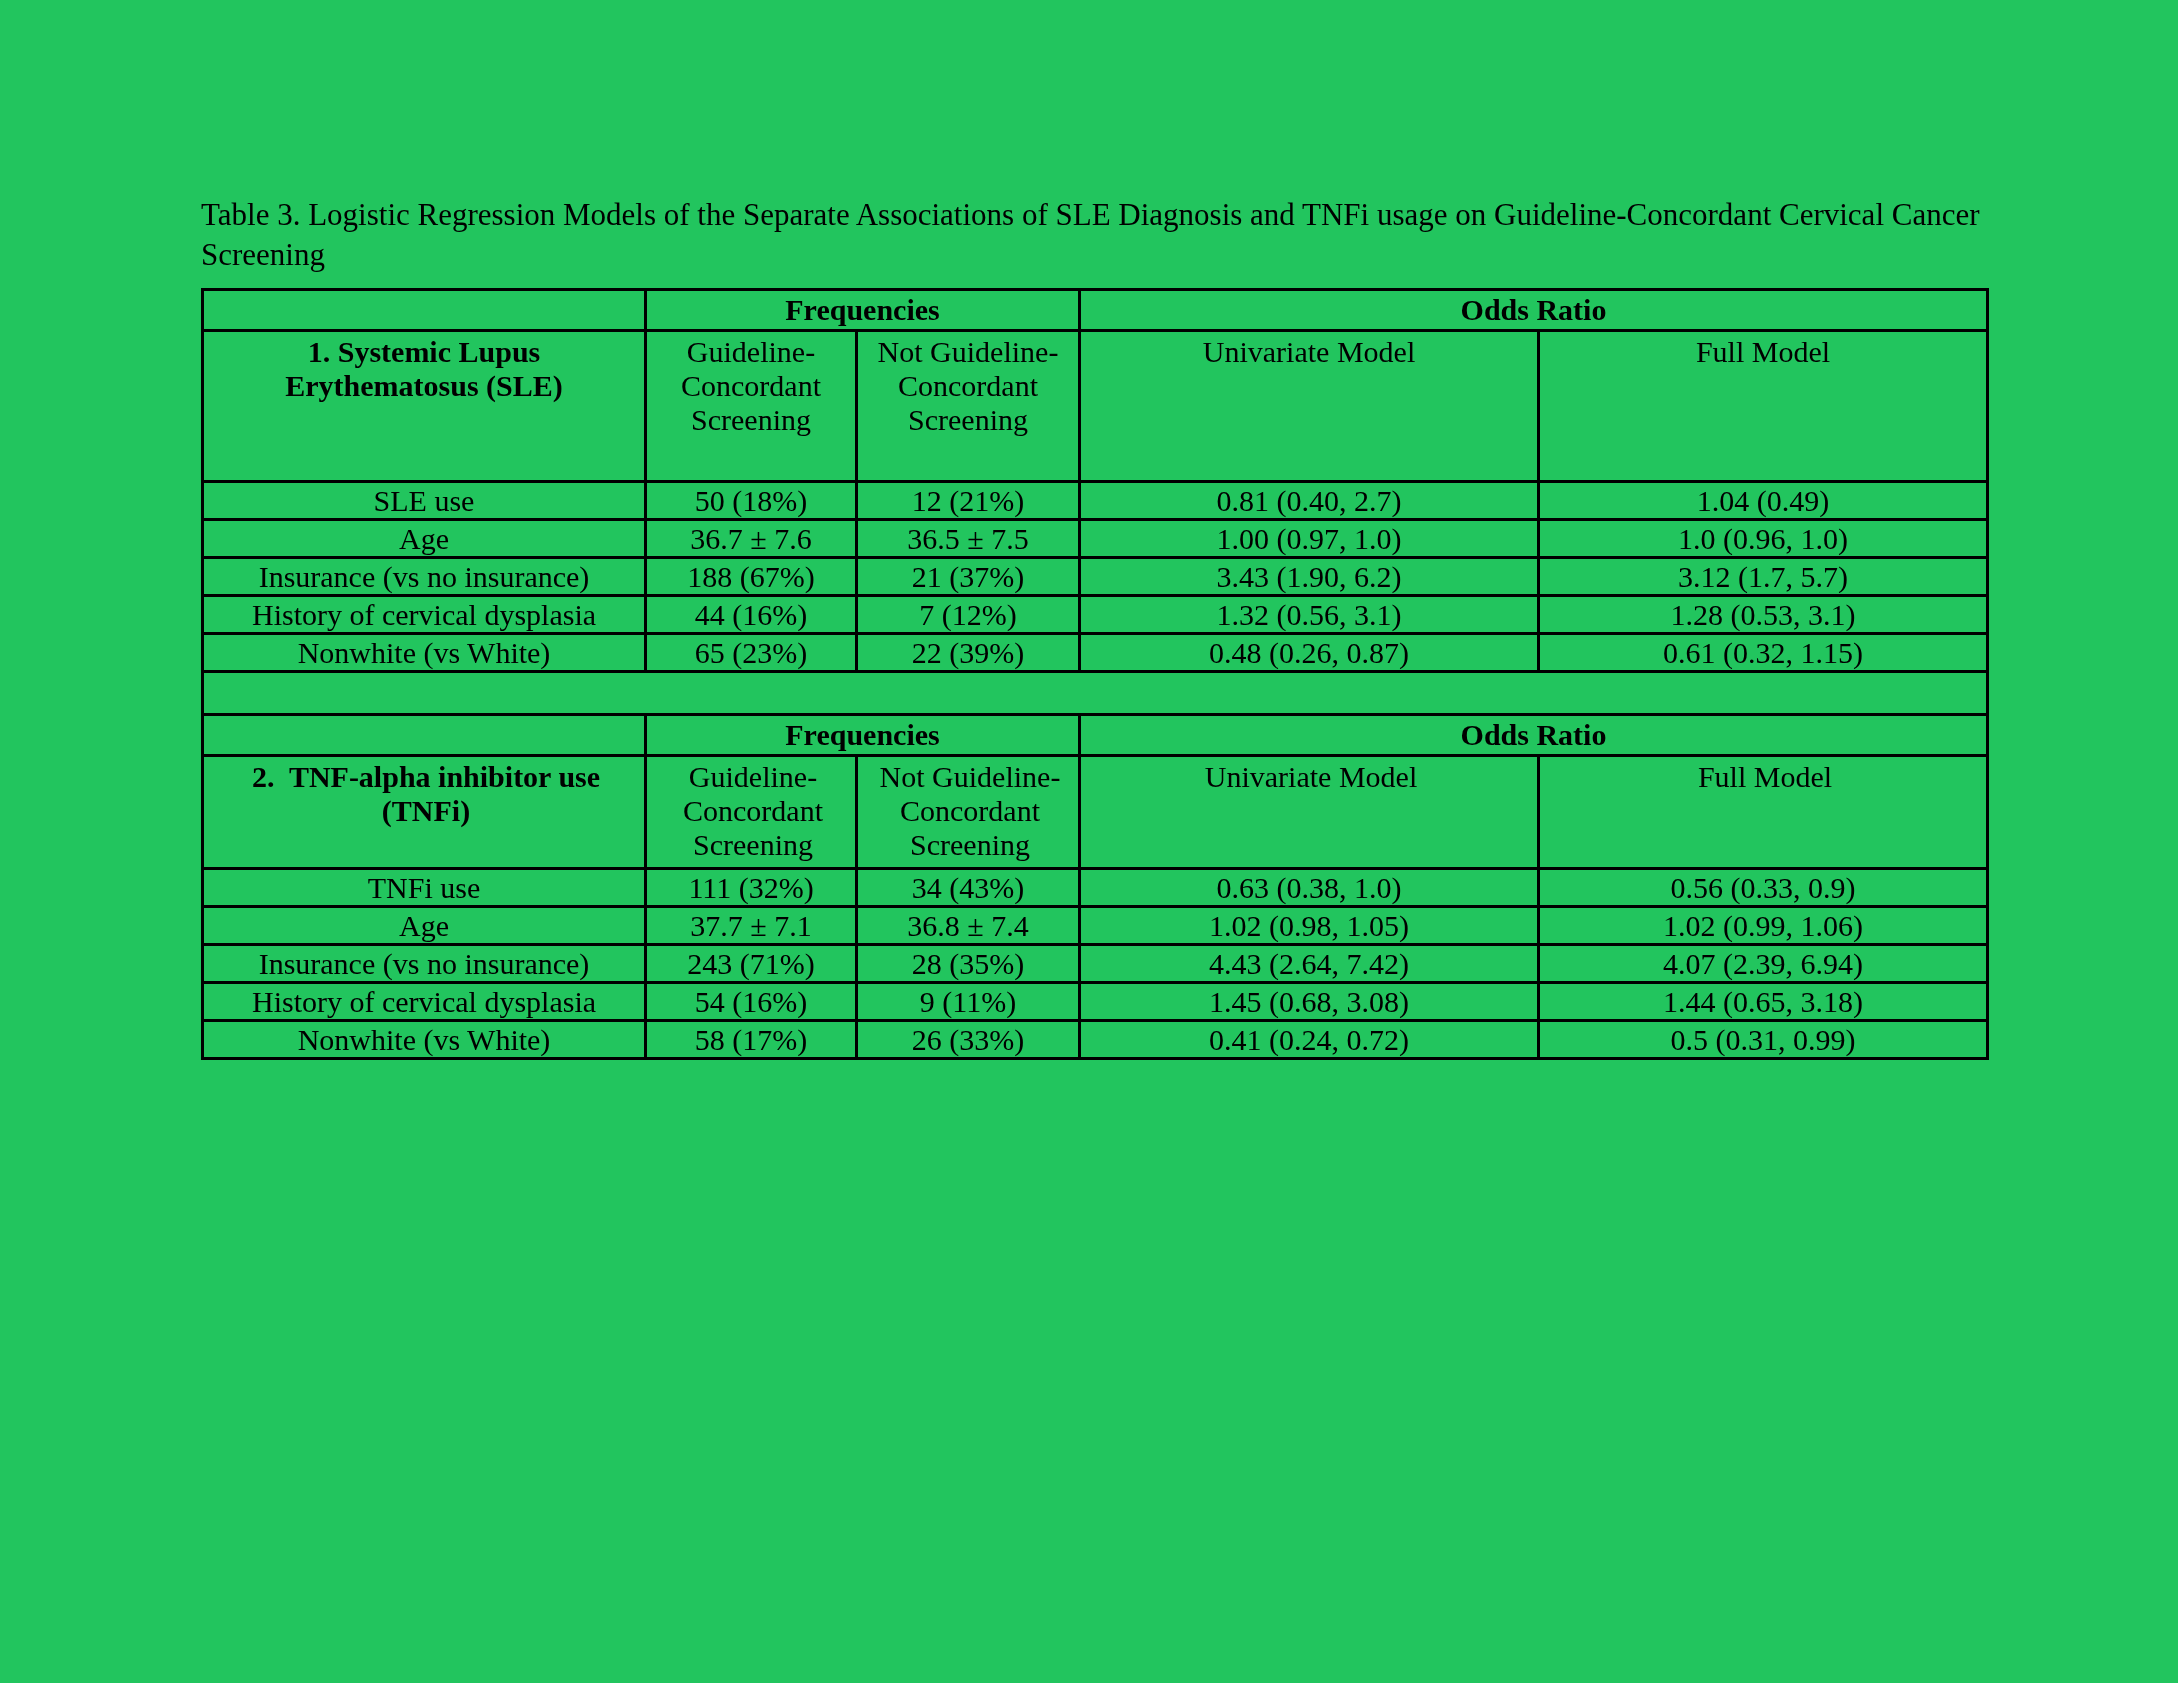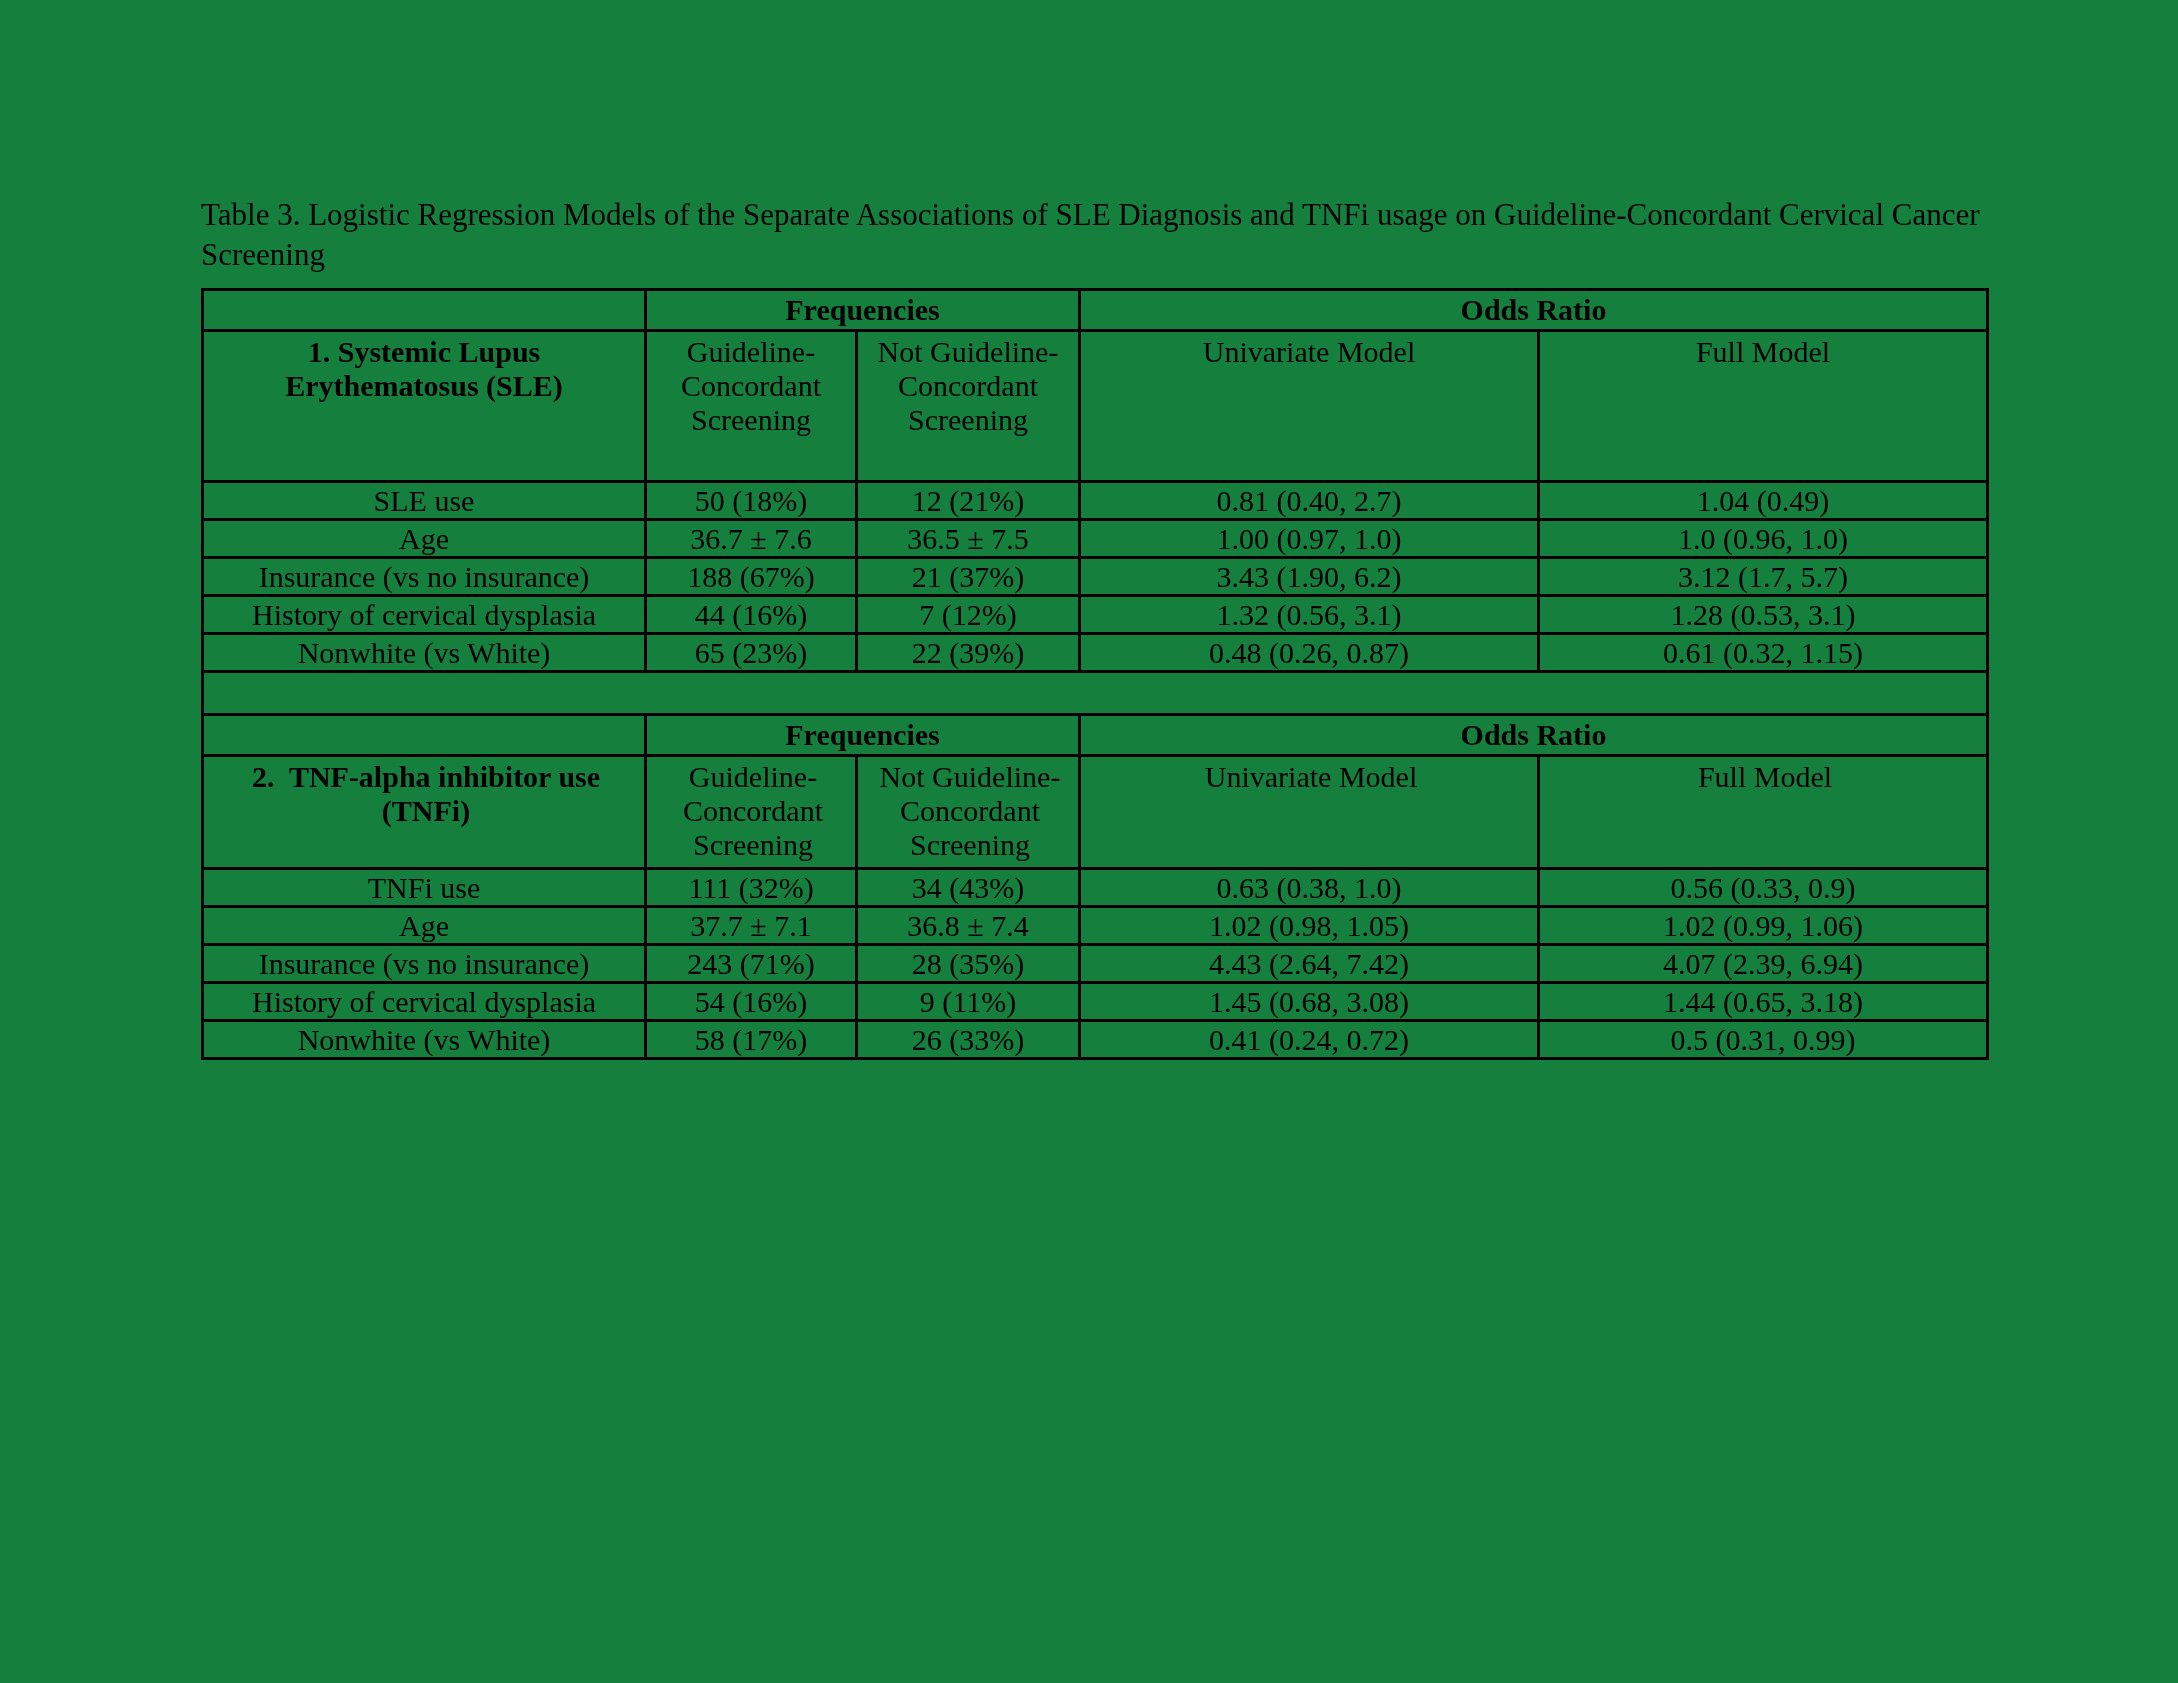--- a/index.html
+++ b/index.html
@@ -10,21 +10,21 @@
   body {
     width: 2178px;
     height: 1683px;
     font-family: "Liberation Serif", serif;
     color: #000000;
   }
   .page {
     position: relative;
     width: 2178px;
     height: 1683px;
-    background: #15803d;
+    background: #22c55e;
     overflow: hidden;
   }
   .doc-title {
     position: absolute;
     left: 201px;
     top: 195px;
     width: 1782px;
     font-size: 31px;
     line-height: 40px;
     white-space: pre-line;

